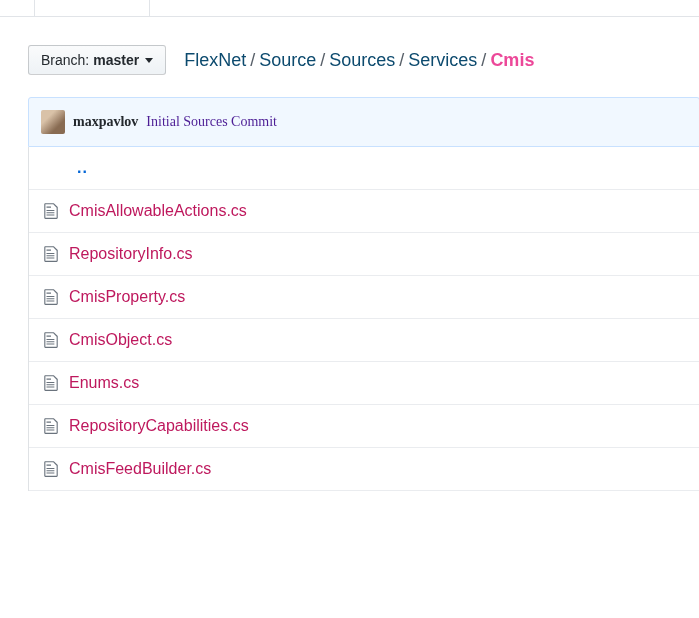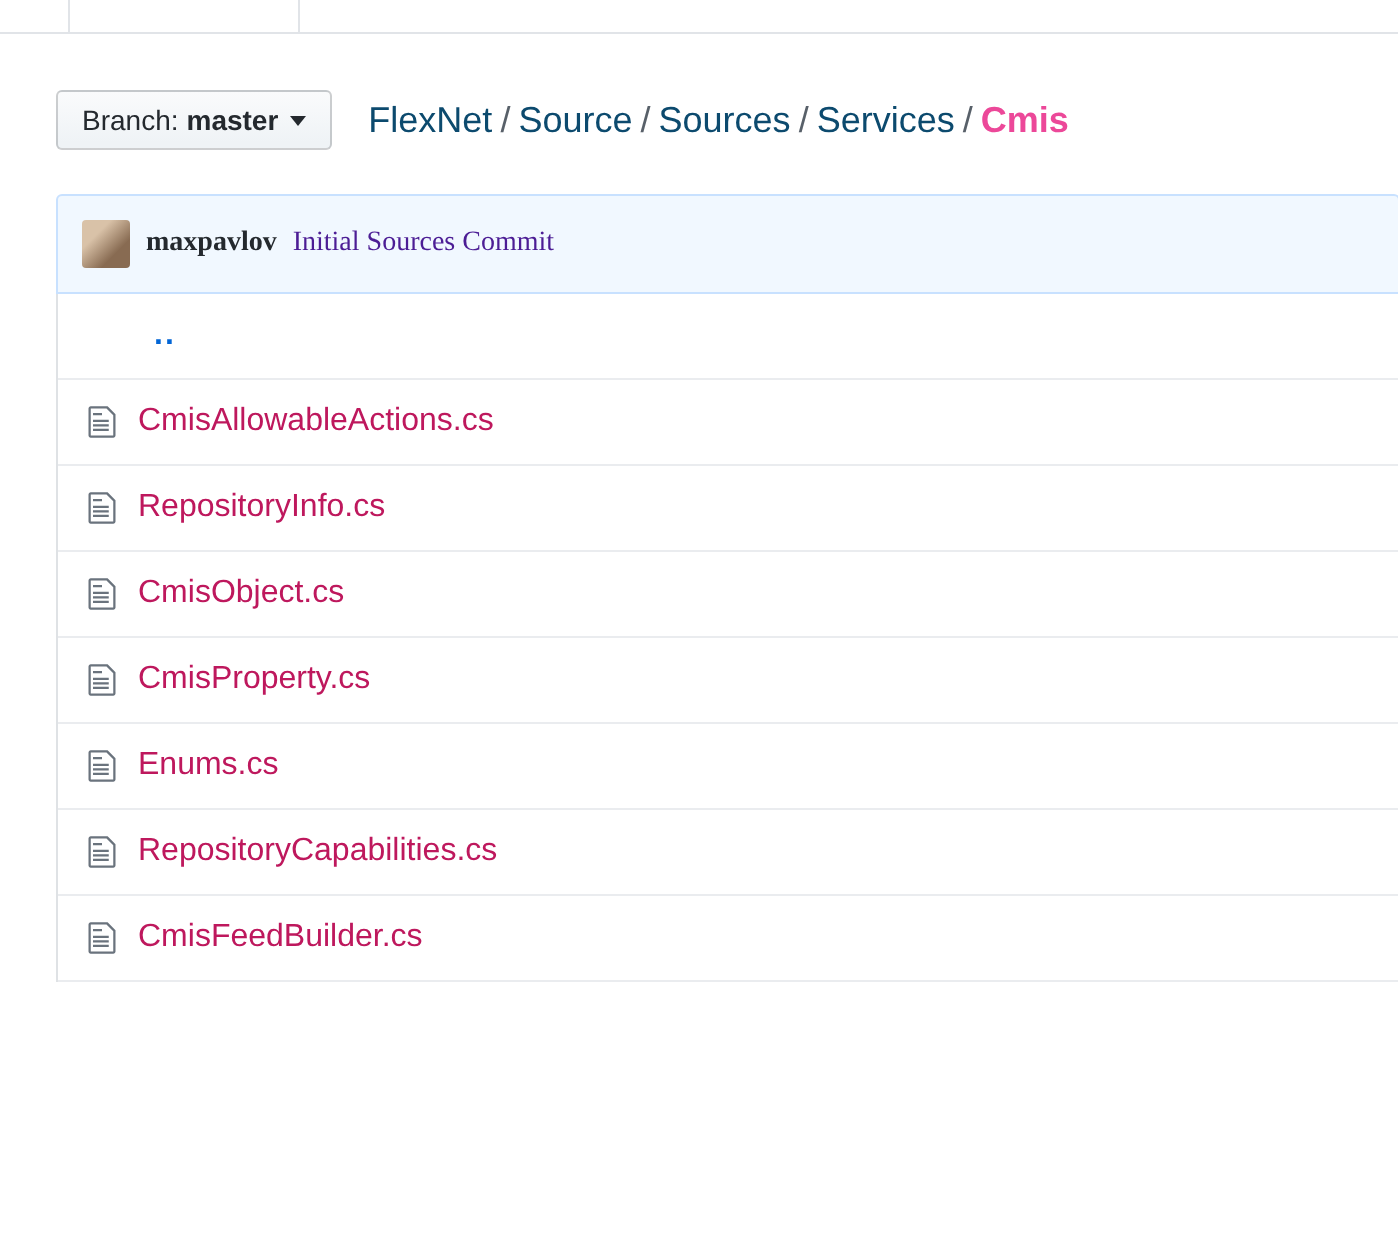--- a/index.html
+++ b/index.html
@@ -144,29 +144,29 @@
           </svg>
         </span>
         <span class="file-name">RepositoryInfo.cs</span>
       </div>
       <div class="file-row">
         <span class="file-icon">
           <svg viewBox="0 0 12 16" fill="#6a737d">
             <path d="M6 5H2V4h4v1zM2 8h7V7H2v1zm0 2h7V9H2v1zm0 2h7v-1H2v1zm10-7.5V14c0 .55-.45 1-1 1H1c-.55 0-1-.45-1-1V2c0-.55.45-1 1-1h7.5L12 4.5zM11 5L8 2H1v12h10V5z"></path>
           </svg>
         </span>
-        <span class="file-name">CmisObject.cs</span>
+        <span class="file-name">CmisProperty.cs</span>
       </div>
       <div class="file-row">
         <span class="file-icon">
           <svg viewBox="0 0 12 16" fill="#6a737d">
             <path d="M6 5H2V4h4v1zM2 8h7V7H2v1zm0 2h7V9H2v1zm0 2h7v-1H2v1zm10-7.5V14c0 .55-.45 1-1 1H1c-.55 0-1-.45-1-1V2c0-.55.45-1 1-1h7.5L12 4.5zM11 5L8 2H1v12h10V5z"></path>
           </svg>
         </span>
-        <span class="file-name">CmisProperty.cs</span>
+        <span class="file-name">CmisObject.cs</span>
       </div>
       <div class="file-row">
         <span class="file-icon">
           <svg viewBox="0 0 12 16" fill="#6a737d">
             <path d="M6 5H2V4h4v1zM2 8h7V7H2v1zm0 2h7V9H2v1zm0 2h7v-1H2v1zm10-7.5V14c0 .55-.45 1-1 1H1c-.55 0-1-.45-1-1V2c0-.55.45-1 1-1h7.5L12 4.5zM11 5L8 2H1v12h10V5z"></path>
           </svg>
         </span>
         <span class="file-name">Enums.cs</span>
       </div>
       <div class="file-row">

